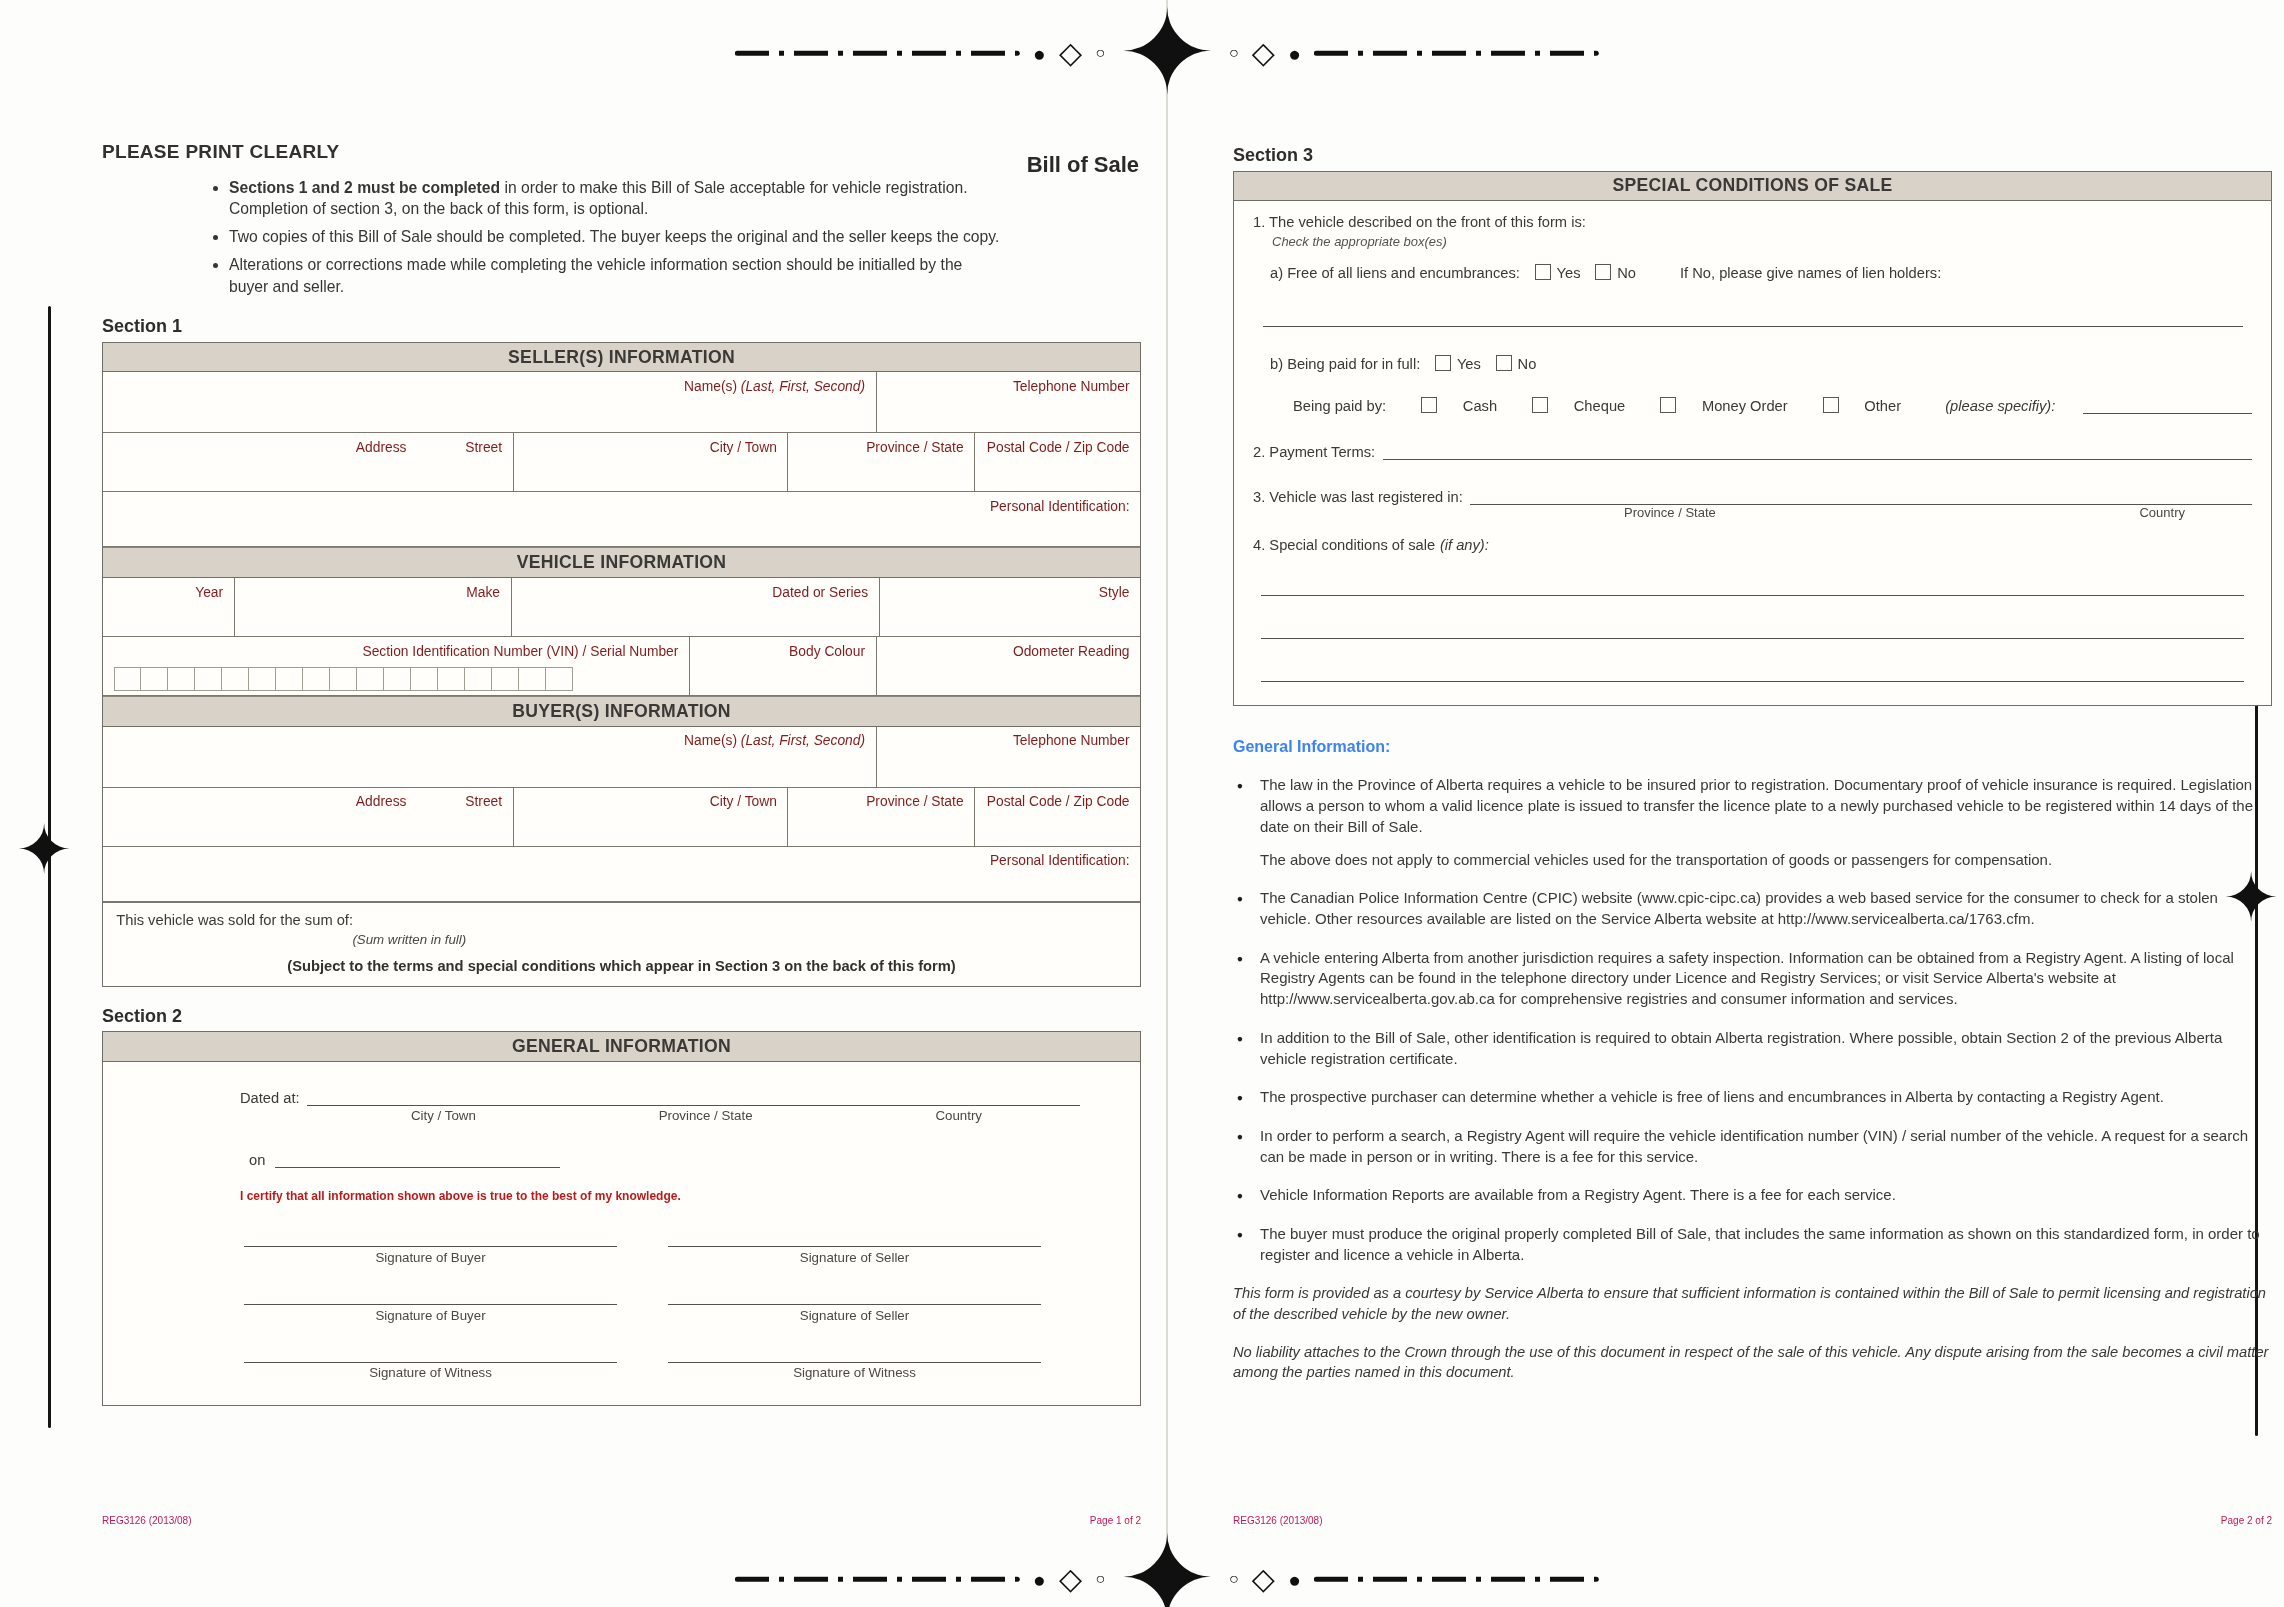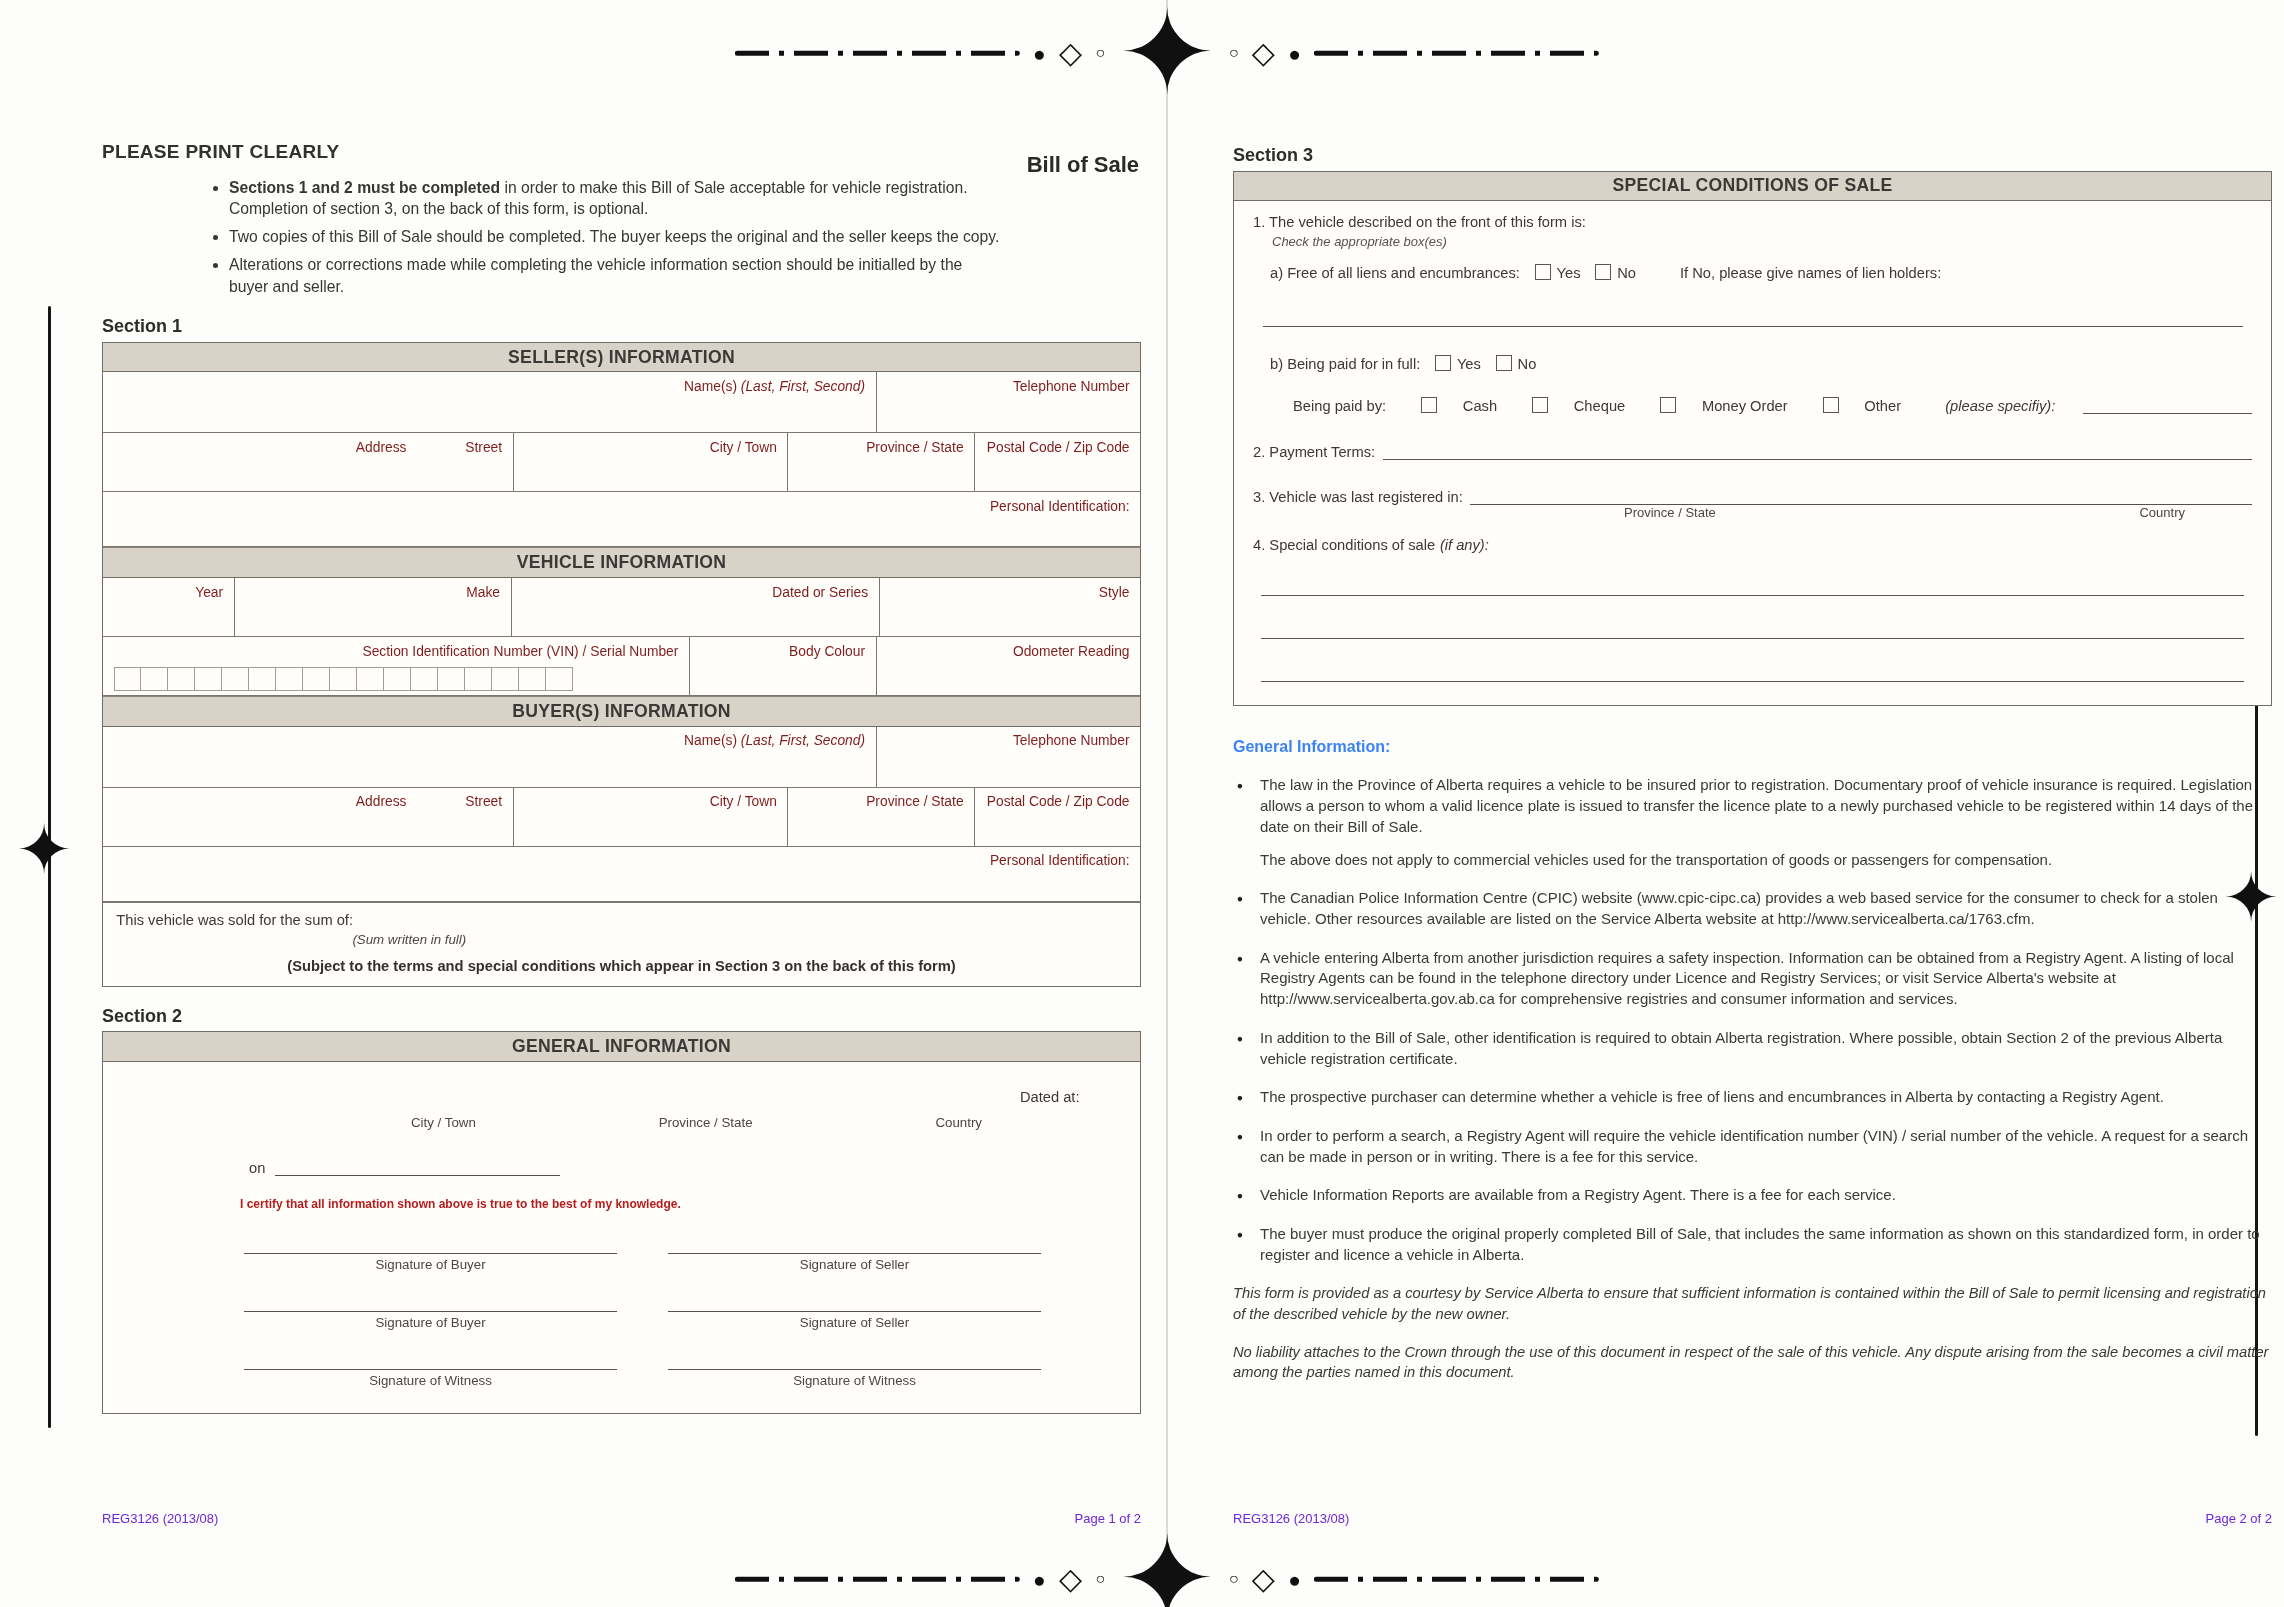--- a/index.html
+++ b/index.html
@@ -28,21 +28,21 @@
   .vline-left { left:48px; top:306px; }
   .vline-right { left:2255px; top:314px; }
   .side-star { position:absolute; font-size:67px; line-height:1; color:#101010; }
   .side-star.left { left:16px; top:816px; }
   .side-star.right { left:2223px; top:864px; }
 
   
   .page { position:absolute; top:141px; width:1039px; height:1385px; background:transparent; }
   .page-left { left:102px; }
   .page-right { left:1233px; }
-  .pfooter { position:absolute; left:0; right:0; bottom:0; display:flex; justify-content:space-between; font-size:13px; color:#6d28d9; }
+  .pfooter { position:absolute; left:0; right:0; bottom:0; display:flex; justify-content:space-between; font-size:10px; color:#be185d; }
 
   
   .p1-head { position:relative; height:34px; }
   .h-print { font-size:19px; font-weight:bold; letter-spacing:0.3px; color:#33312e; }
   .h-bos { position:absolute; right:1.9px; top:11.4px; font-size:22px; font-weight:bold; color:#2b2a27; }
   .instructions { margin:1.9px 0 0 112px; width:789px; font-size:15.7px; line-height:1.36; list-style:disc outside; padding-left:15px; color:#383634; }
   .instructions li { margin-bottom:6.7px; }
   .section-label { font-size:18px; font-weight:bold; margin:19px 0 4.8px 0; color:#2f2d2a; }
 
   
@@ -66,21 +66,21 @@
 
   .sumarea { padding:9.5px 13.3px 11.4px; font-size:14.7px; color:#3b3936; }
   .sum-line2 { display:flex; align-items:flex-end; gap:9.5px; margin-top:23px; }
   .sum-line2 .amount { flex:1; }
   .sum-line2 .short { width:143px; }
   .sum-hint { width:58%; text-align:center; font-size:13.3px; margin-top:3.8px; color:#4a4843; }
   .sum-subject { text-align:center; font-weight:bold; font-size:14.7px; margin-top:11.4px; color:#33312e; }
 
   
   .g-content { padding:23px 32px 25px; font-size:14.7px; color:#3b3936; }
-  .dated-row { display:flex; align-items:flex-end; gap:7.6px; margin:3.8px 28.5px 0 105px;flex-direction:column; }
+  .dated-row { display:flex; align-items:flex-end; gap:7.6px; margin:3.8px 28.5px 0 105px; }
   .dated-row .fill { flex:1; }
   .dated-labels { display:flex; margin:1.9px 0 0 276px; width:571px; justify-content:space-between; font-size:13.3px; color:#4a4843; }
   .on-row { display:flex; align-items:flex-end; gap:9.5px; margin:28.5px 0 0 114px; }
   .on-row .fill { width:285px; }
   .certify { margin:21px 0 0 105px; font-weight:bold; font-size:12px; color:#b91c1c; }
   .sig-grid { margin:28.5px 67px 0 109px; }
   .sig-row { display:flex; justify-content:space-between; margin-top:25px; }
   .sig-col { width:373px; }
   .sigline { height:15px; border-bottom:1.4px solid #55524d; }
   .sig-label { text-align:center; font-size:13.3px; margin-top:2.9px; color:#4a4843; }

